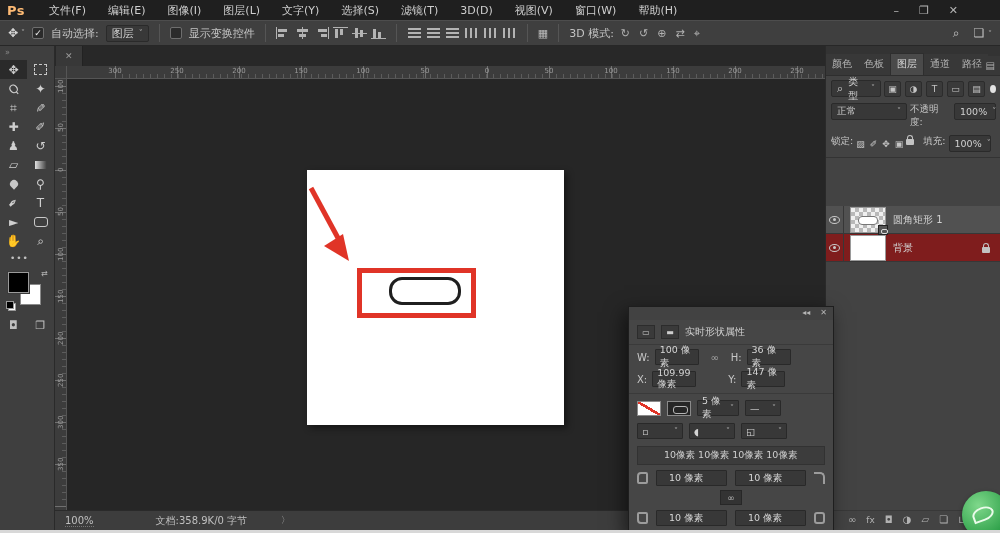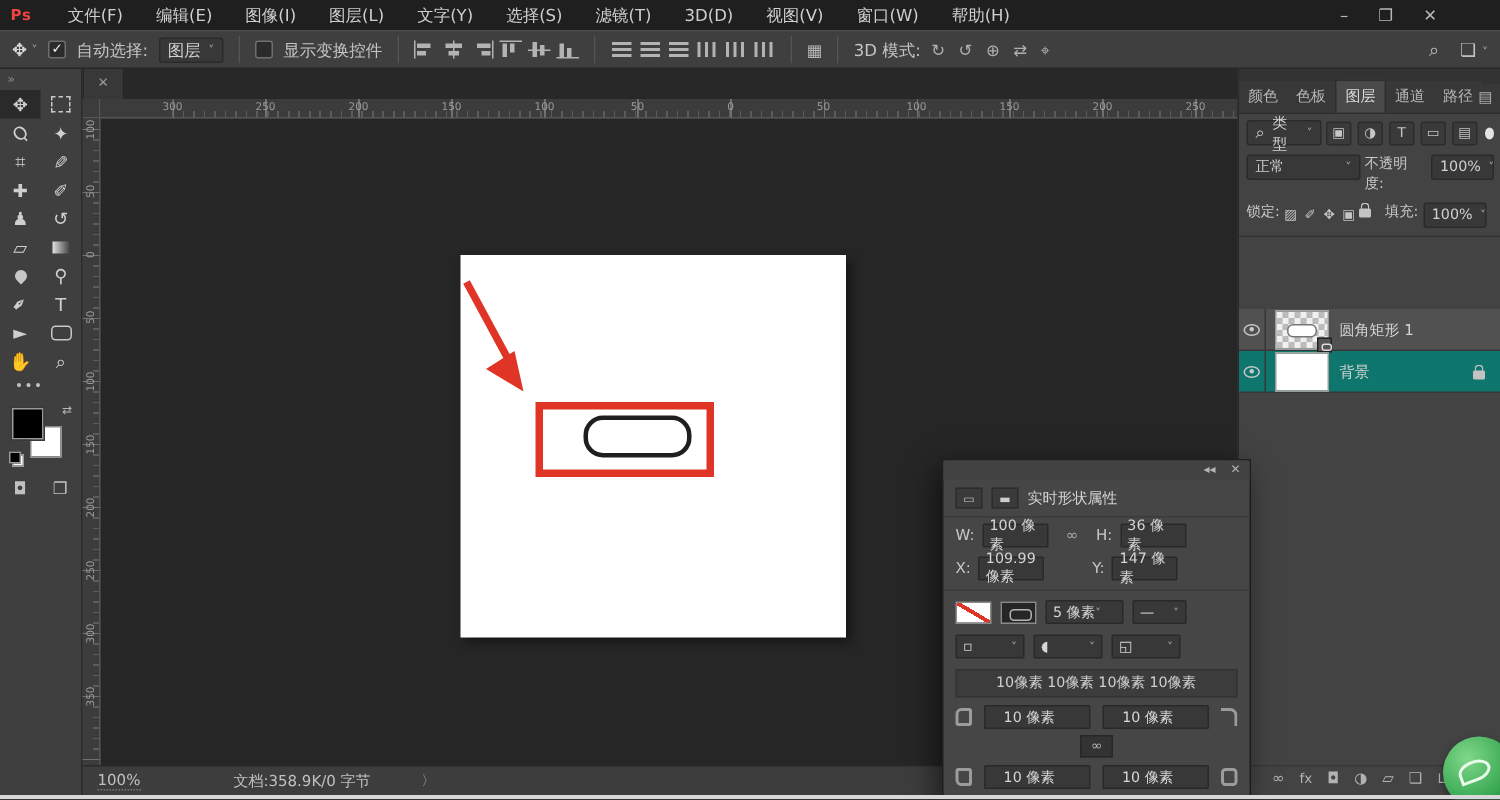--- a/index.html
+++ b/index.html
@@ -4,21 +4,21 @@
 <style>
   * { margin:0; padding:0; box-sizing:border-box; }
   body { background:#111; }
   #app {
     position:relative; width:1000px; height:533px; overflow:hidden;
     background:#262626; font-family:"DejaVu Sans","Liberation Sans",sans-serif;
     font-size:11px; color:#c8c8c8; user-select:none;
   }
   
   .titlebar { position:absolute; top:0; left:0; right:0; height:20px; background:#1f1f1f; display:flex; align-items:center; }
-  .ps-logo { color:#ef4444; font-weight:bold; font-size:10px; padding:0 13px 0 7px; letter-spacing:0.5px; }
+  .ps-logo { color:#fdba74; font-weight:bold; font-size:13px; padding:0 13px 0 7px; letter-spacing:0.5px; }
   .menu-items { display:flex; height:100%; align-items:center; }
   .menu-item { padding:0 11px; font-size:11px; color:#cfcfcf; cursor:default; }
   .win-controls { position:absolute; right:42px; top:0; height:20px; display:flex; gap:20px; align-items:center; color:#b5b5b5; font-size:11px; }
   .win-btn { cursor:default; }
   
   .optionsbar { position:absolute; top:20px; left:0; right:0; height:26px; background:#3f3f3f; border-top:1px solid #4d4d4d; border-bottom:1px solid #272727; display:flex; align-items:center; padding-left:8px; gap:7px; }
   .tool-preset { display:flex; align-items:center; gap:3px; color:#d8d8d8; font-size:12px; }
   .caret { font-size:8px; color:#a5a5a5; }
   .vsep { width:1px; height:18px; background:#2e2e2e; border-right:1px solid #555; margin:0 3px; }
   .cb { width:12px; height:12px; background:#2b2b2b; border:1px solid #6e6e6e; border-radius:2px; display:flex; align-items:center; justify-content:center; font-size:9px; color:#f0f0f0; }
@@ -98,21 +98,21 @@
   .filter-type .lbl { flex:1; font-size:10px; }
   .fi-box { width:17px; height:16px; background:#3a3a3a; border:1px solid #2c2c2c; border-radius:2px; display:flex; align-items:center; justify-content:center; font-size:9px; color:#c5c5c5; }
   .filter-dot { width:8px; height:8px; border-radius:50%; background:#e3e3e3; margin-left:2px; }
   .blend-row, .lock-row { display:flex; gap:3px; padding:3px 4px 3px 5px; font-size:9.5px; }
   .blend-select { width:76px; height:17px; justify-content:space-between; }
   .small-select { height:17px; justify-content:space-between; width:42px; }
   .lock-icons { display:flex; gap:5px; align-items:center; font-size:9px; color:#c5c5c5; }
   .lockicon { position:relative; width:8px; height:6px; background:#c3c3c3; border-radius:1px; display:inline-block; margin-top:4px; }
   .lockicon::before { content:""; position:absolute; left:1px; top:-4px; width:4px; height:4px; border:1px solid #c3c3c3; border-bottom:none; border-radius:3px 3px 0 0; }
   .layer-list { border-top:1px solid #333; margin-top:2px; }
-  .layer-row { display:flex; align-items:center; height:28px; border-bottom:1px solid #373737; background:#0f766e; }
+  .layer-row { display:flex; align-items:center; height:28px; border-bottom:1px solid #373737; background:#7f1d1d; }
   .layer-row.selected { background:#515151;margin-top:48px; }
   .eye-cell { width:18px; display:flex; justify-content:center; border-right:1px solid #373737; align-self:stretch; align-items:center; }
   .eye { position:relative; width:11px; height:8px; border:1px solid #c9c9c9; border-radius:50%; }
   .eye::after { content:""; position:absolute; left:3px; top:1.5px; width:3px; height:3px; background:#c9c9c9; border-radius:50%; }
   .thumb { position:relative; width:36px; height:26px; margin:0 7px 0 6px; border:1px solid #9a9a9a; background:#fff; }
   .thumb-checker { background-image:linear-gradient(45deg,#b9b9b9 25%,transparent 25%,transparent 75%,#b9b9b9 75%),linear-gradient(45deg,#b9b9b9 25%,#f0f0f0 25%,#f0f0f0 75%,#b9b9b9 75%); background-size:8px 8px; background-position:0 0,4px 4px; }
   .thumb-shape { position:absolute; left:7px; top:8px; width:20px; height:9px; background:#fff; border:1px solid #777; border-radius:4px; }
   .thumb-badge { position:absolute; right:-3px; bottom:-3px; width:10px; height:10px; background:#555; border:1px solid #222; }
   .thumb-badge::before { content:""; position:absolute; left:2px; top:3px; width:5px; height:3px; border:1px solid #ddd; border-radius:2px; }
   .layer-name { font-size:10px; color:#d2d2d2; flex:1; }
@@ -128,21 +128,21 @@
   .props-header { display:flex; align-items:center; gap:6px; padding:5px 8px; border-bottom:1px solid #3a3a3a; font-size:10px; color:#d0d0d0; }
   .ph-icon { width:18px; height:14px; border:1px solid #2c2c2c; background:#3a3a3a; display:flex; align-items:center; justify-content:center; font-size:8px; color:#cdcdcd; }
   .dim-row { display:flex; align-items:center; gap:5px; padding:4px 8px 2px 8px; font-size:10px; color:#c8c8c8; }
   .field { background:#383838; border:1px solid #292929; border-radius:1px; height:16px; display:flex; align-items:center; padding:0 4px; font-size:9.5px; color:#d5d5d5; }
   .f-wh { width:44px; }
   .link-mid { width:22px; text-align:center; color:#a8a8a8; font-size:10px; }
   .stroke-row { display:flex; align-items:center; gap:6px; padding:6px 8px 2px 8px; border-top:1px solid #3a3a3a; margin-top:4px; }
   .sw-none { width:24px; height:15px; background:linear-gradient(to top right,#fff 44%,#e03427 44%,#e03427 56%,#fff 56%); border:1px solid #8a8a8a; }
   .sw-stroke { position:relative; width:24px; height:15px; background:#262626; border:1px solid #8a8a8a; }
   .sw-stroke::before { content:""; position:absolute; left:5px; top:4px; width:13px; height:6px; border:1px solid #b5b5b5; border-radius:3px; }
-  .f-strokew { width:52px; }
+  .f-strokew { width:42px; }
   .f-line { width:36px; justify-content:space-between; }
   .dd-row { display:flex; align-items:center; gap:6px; padding:5px 8px 2px 8px; }
   .f-dd { width:46px; justify-content:space-between; }
   .radius-summary { margin:5px 8px 0 8px; background:#3c3c3c; border:1px solid #323232; font-size:9.5px; color:#cfcfcf; padding:2px 4px 2px 26px; }
   .radius-row { display:flex; align-items:center; gap:8px; padding:5px 8px 0 8px; }
   .corner-ind { width:12px; height:12px; display:inline-block; }
   .ci-tl { border:2px solid #9c9c9c; border-radius:4px 2px 2px 2px; }
   .ci-tr { border-top:2px solid #9c9c9c; border-right:2px solid #9c9c9c; border-top-right-radius:5px; }
   .ci-bl { border:2px solid #9c9c9c; border-radius:2px 2px 2px 4px; }
   .ci-br { border:2px solid #9c9c9c; border-radius:3px; }

